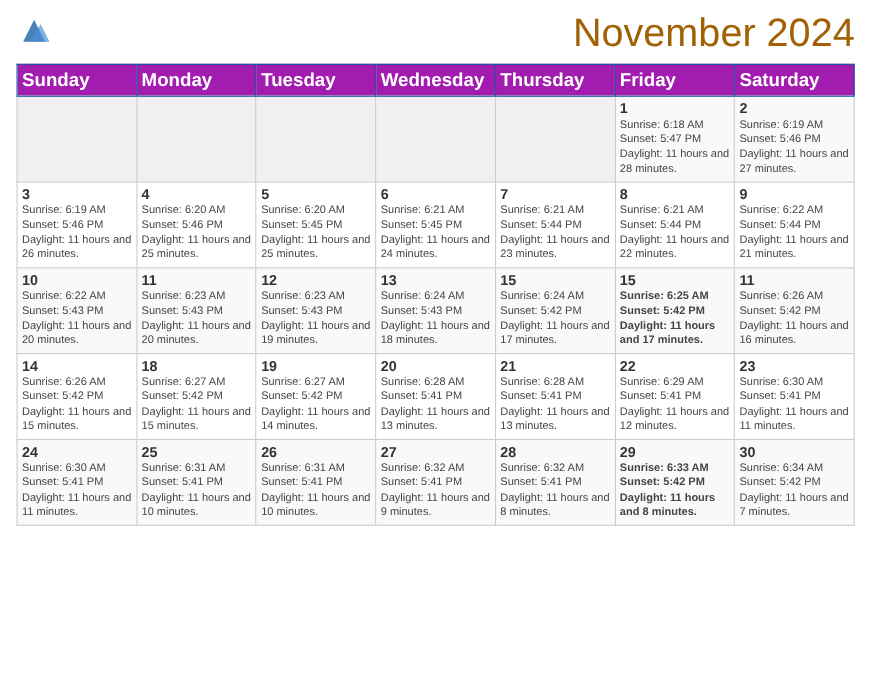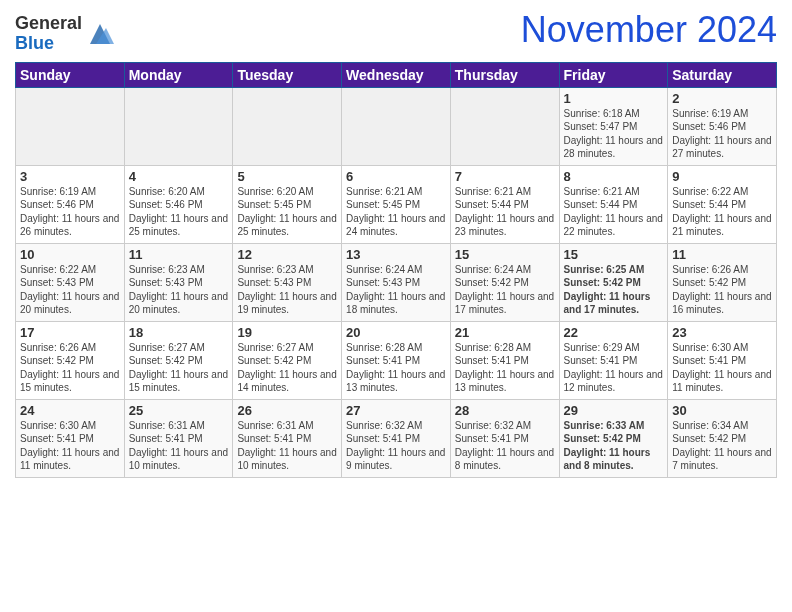--- a/index.html
+++ b/index.html
@@ -36,36 +36,36 @@
       width: 28px;
       height: 28px;
       margin-left: 2px;
     }
     .title-section {
       text-align: right;
     }
     .month-title {
       font-size: 36px;
       font-weight: normal;
-      color: #1d4ed8;
+      color: #a16207;
       line-height: 1.1;
     }
     .location {
       font-size: 14px;
       color: #555;
     }
     table {
       width: 100%;
       border-collapse: collapse;
       table-layout: fixed;
     }
     thead tr th {
-      background-color: #4c1d95;
+      background-color: #a21caf;
       color: #fff;
-      font-size: 14px;
+      font-size: 17px;
       font-weight: bold;
       padding: 4px 4px;
       text-align: left;
       border: 1px solid #1a5a9a;
     }
     tbody tr td {
       border: 1px solid #ccc;
       vertical-align: top;
       padding: 3px 4px;
       font-size: 9.2px;
@@ -93,24 +93,20 @@
     }
   </style>
 </head>
 <body>
 
 <div class="container">
   <div class="header">
     <div class="logo">
       <div>
         <div style="display:flex; align-items:center; gap:2px;">
-          <span class="logo-text">
-            <span class="logo-general">General</span><br>
-            <span class="logo-blue">Blue</span>
-          </span>
           <svg class="logo-icon" viewBox="0 0 28 28" xmlns="http://www.w3.org/2000/svg">
             <polygon points="4,24 14,4 24,24" fill="#2b6cb0" opacity="0.85"></polygon>
             <polygon points="10,24 20,8 28,24" fill="#4a90d9" opacity="0.7"></polygon>
           </svg>
         </div>
       </div>
     </div>
     <div class="title-section">
       <div class="month-title">November 2024</div>
     </div>
@@ -232,21 +228,21 @@
           </td>
           <td>
             <span class="day-num">11</span>
             <div class="day-detail" style="white-space: pre-line;">Sunrise: 6:26 AM
 Sunset: 5:42 PM
 Daylight: 11 hours and 16 minutes.</div>
           </td>
         </tr>
         <tr>
           <td>
-            <span class="day-num">17</span>
+            <span class="day-num">14</span>
             <div class="day-detail" style="white-space: pre-line;">Sunrise: 6:26 AM
 Sunset: 5:42 PM
 Daylight: 11 hours and 15 minutes.</div>
           </td>
           <td>
             <span class="day-num">18</span>
             <div class="day-detail" style="white-space: pre-line;">Sunrise: 6:27 AM
 Sunset: 5:42 PM
 Daylight: 11 hours and 15 minutes.</div>
           </td>

